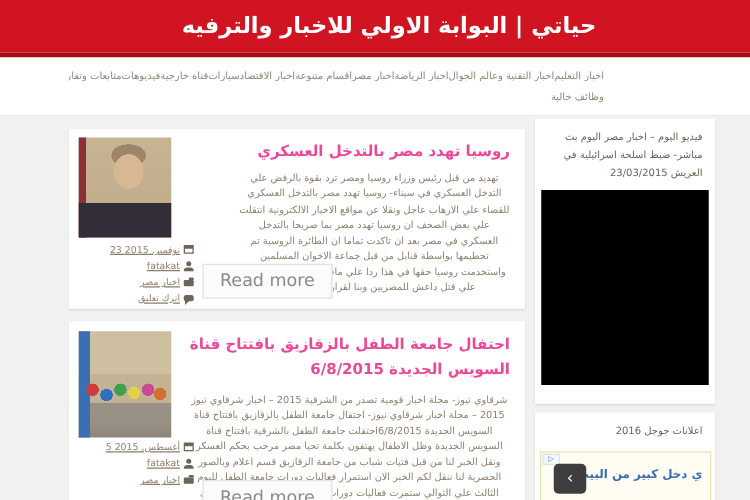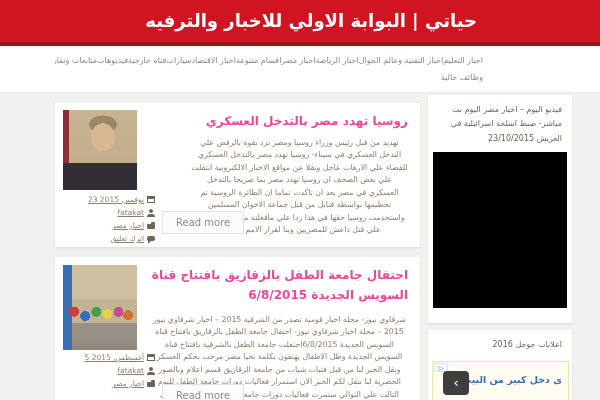--- a/index.html
+++ b/index.html
@@ -58,21 +58,21 @@
   .post-title.t2 { left:95px; }
   .excerpt {
     position:absolute; right:12px; direction:rtl; text-align:center;
     font-size:7.8px; line-height:1.6; color:#8c7d6c;
   }
   .excerpt.e1 { top:34px; left:96px;margin-left:40px; }
   .excerpt.e2 { top:57px; left:96px; }
   .read-more {
     position:absolute; left:107px;
     background:#fbfbfb; border:1px solid #e2e2e0; color:#8a8a86;
-    font-size:10px; padding:5px 13px; cursor:pointer; font-family:"DejaVu Sans", sans-serif;
+    font-size:14px; padding:5px 13px; cursor:pointer; font-family:"DejaVu Sans", sans-serif;
   }
   .rm1 { top:108px; } .rm2 { top:127px; }
   .meta { position:absolute; left:6px; width:94px; direction:rtl; }
   .meta.m1 { top:92px;text-align:center; } .meta.m2 { top:96px; }
   .meta-row { display:flex; align-items:center; gap:3px; justify-content:flex-start; margin-bottom:4px; font-size:7.5px; }
   .meta-row a { color:#8c7d6c; text-decoration:underline; cursor:pointer; }
   .meta-date { direction:ltr; unicode-bidi:isolate; }
   
   .ico { position:relative; display:inline-block; width:8px; height:8px; flex:0 0 auto; }
   .ico-cal { width:8px; height:7px; border:1px solid #6e6458; border-top:3px solid #6e6458; }
@@ -181,21 +181,21 @@
       <a>fatakat</a>
     </div>
     <div class="meta-row">
       <span class="ico ico-folder"></span>
       <a>اخبار مصر</a>
     </div>
   </div>
 </div>
 
 <div class="widget w-video">
-  <div class="w-title">فيديو اليوم – اخبار مصر اليوم بث مباشر- ضبط اسلحة اسرائيلية في العريش 23/10/2015</div>
+  <div class="w-title">فيديو اليوم – اخبار مصر اليوم بث مباشر- ضبط اسلحة اسرائيلية في العريش 23/03/2015</div>
   <div class="player"></div>
 </div>
 
 <div class="widget w-ads">
   <div class="w-title">اعلانات جوجل 2016</div>
   <div class="adbox">
     <span class="adchoices">▷</span>
     <div class="ad-headline">ي دخل كبير من البيت</div>
   </div>
   <button class="carousel-prev">‹</button>

